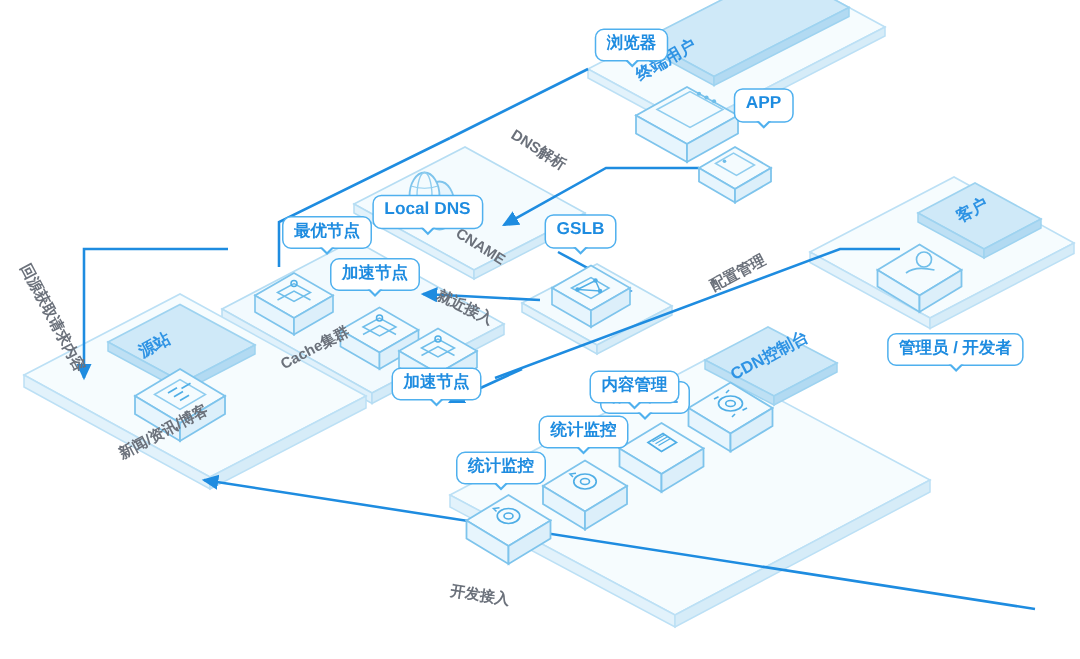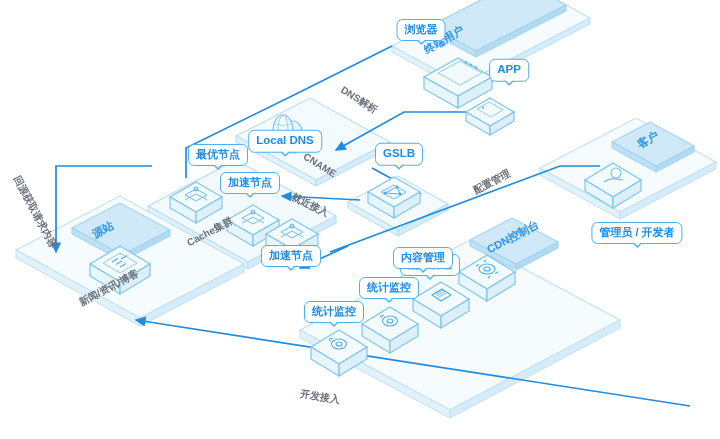--- a/index.html
+++ b/index.html
@@ -279,21 +279,21 @@
     </g>
 
   </svg>
 
   <div class="bubble" style="left:421px;top:30px;">浏览器</div>
 
   <div class="bubble latin" style="left:489px;top:70px;margin-left:20px;">APP</div>
 
   <div class="bubble latin" style="left:285px;top:93px;margin-top:48px;">Local DNS</div>
 
-  <div class="bubble latin" style="left:399px;top:154px;">GSLB</div>
+  <div class="bubble latin" style="left:387px;top:154px;">GSLB</div>
 
   <div class="bubble" style="left:194px;top:155px;margin-left:24px;">最优节点</div>
 
   <div class="bubble" style="left:250px;top:183px;">加速节点</div>
 
   <div class="bubble" style="left:291px;top:256px;">加速节点</div>
 
   <div class="bubble" style="left:637px;top:221px;margin-top:12px;">管理员 / 开发者</div>
 
   <div class="bubble" style="left:430px;top:265px;">配置管理</div>

